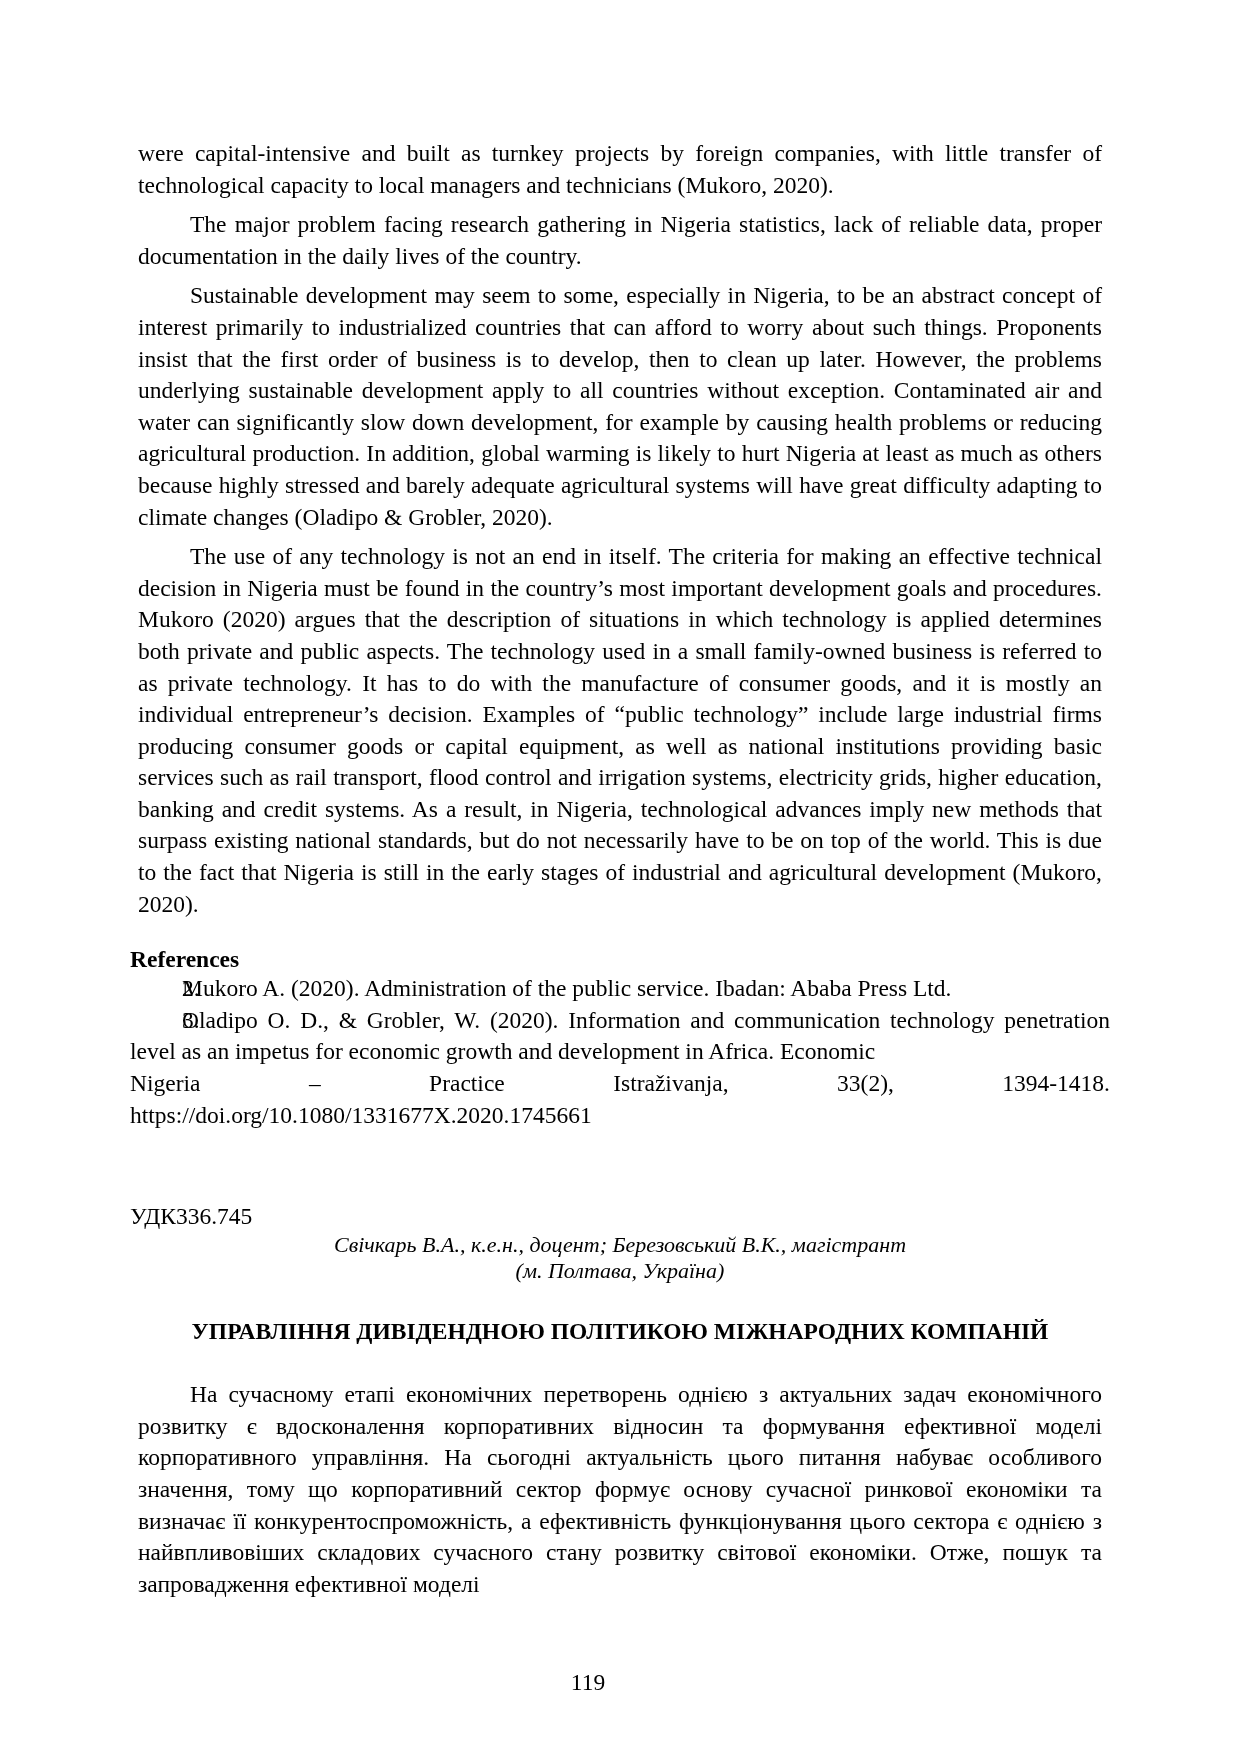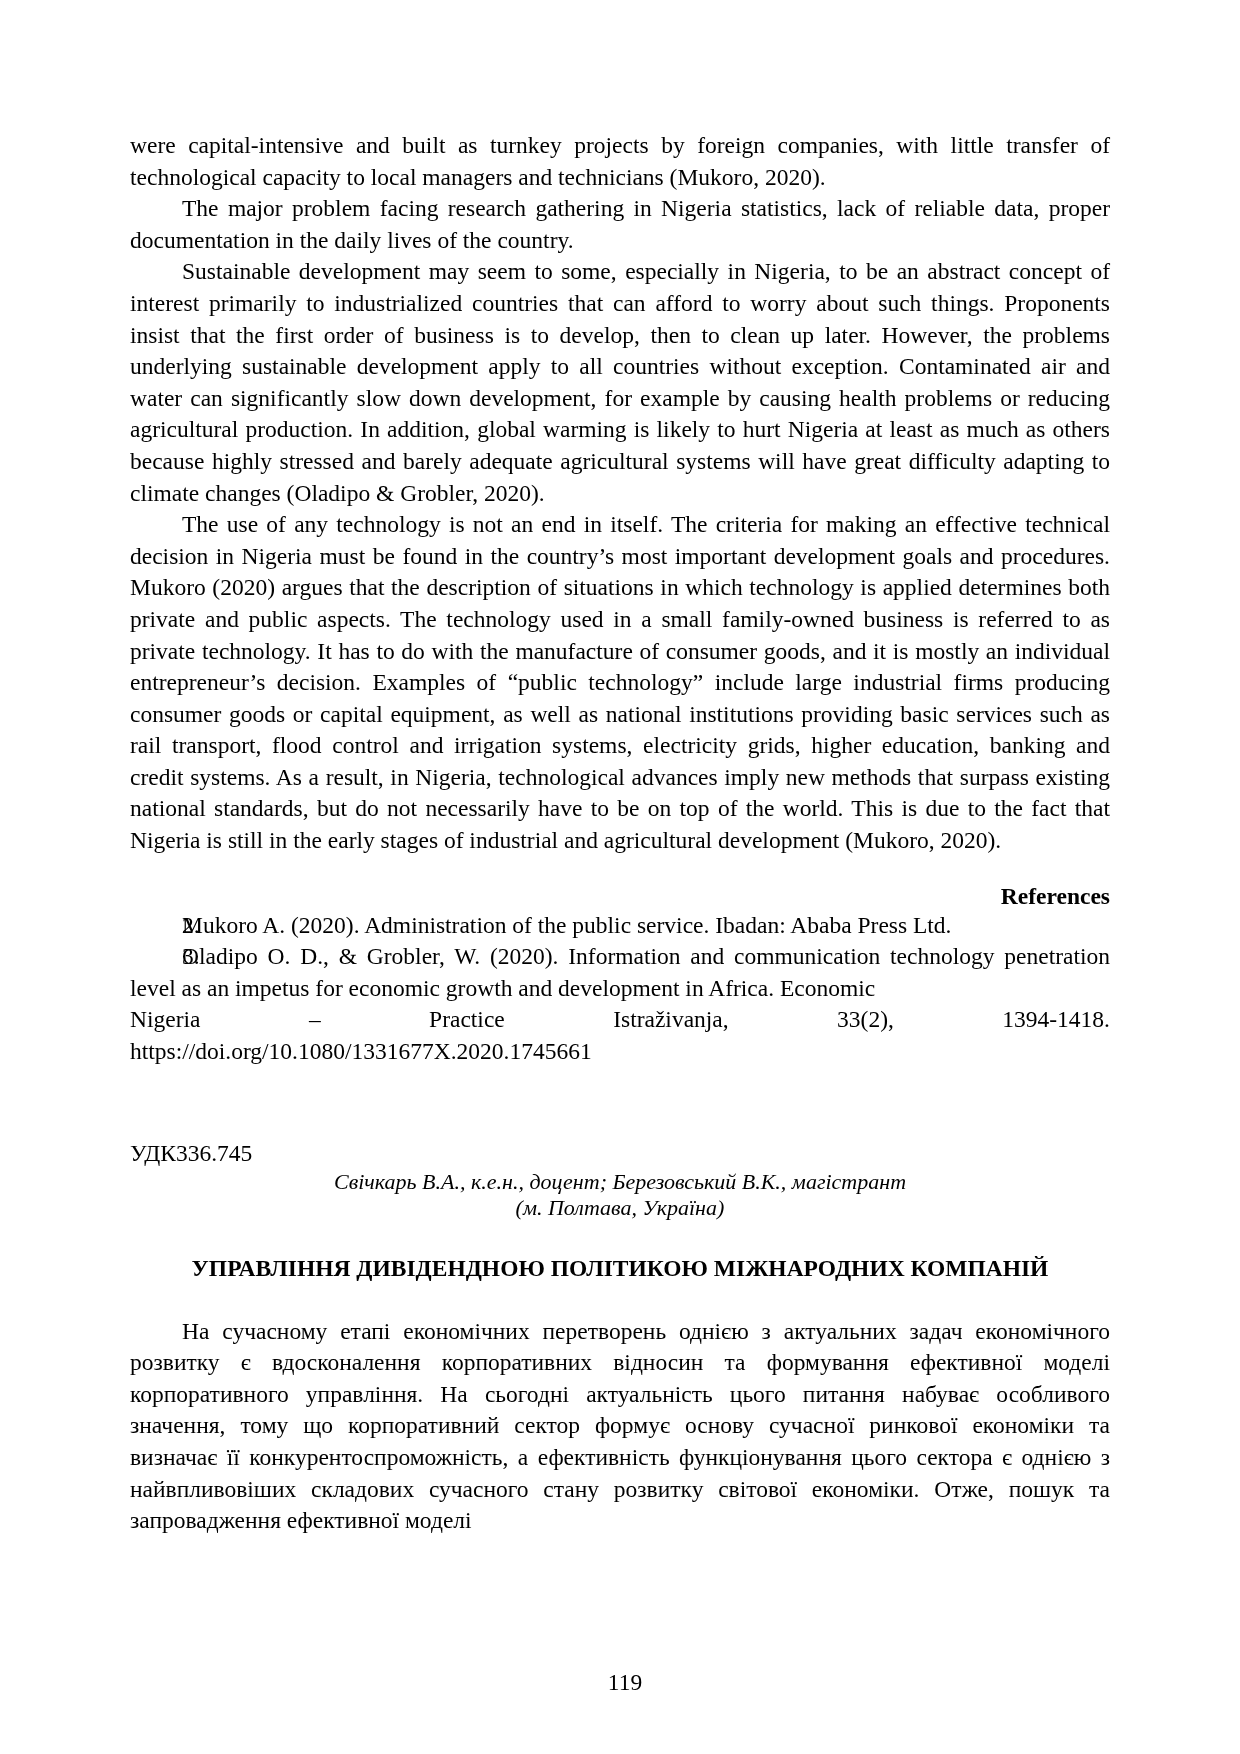--- a/index.html
+++ b/index.html
@@ -17,34 +17,34 @@
     position: relative;
     width: 1240px;
     height: 1754px;
     box-sizing: border-box;
     padding: 130px 130px 60px 130px;
   }
   .content {
     width: 980px;
   }
   p {
-    margin: 0;
+    margin: 8px;
     font-size: 23.5px;
     line-height: 1.345;
     text-align: justify;
     text-justify: inter-word;
   }
   p.indent {
     text-indent: 52px;
   }
   .refs-head {
     margin-top: 26px;
     font-weight: bold;
     font-size: 23.5px;
-    text-align: right;
+    text-align: left;
   }
   .ref-item {
     font-size: 23.5px;
     line-height: 1.345;
     text-align: justify;
     margin: 0;
   }
   .ref-item .num {
     display: inline-block;
     width: 52px;
@@ -90,21 +90,20 @@
     line-height: 1.345;
     text-align: justify;
   }
   .page-number {
     position: absolute;
     bottom: 58px;
     left: 0;
     width: 1176px;
     text-align: center;
     font-size: 23.5px;
-    padding-left: 37px;
   }
 </style>
 </head>
 <body>
 
 <div class="page">
   <div class="content">
 
     <p>were capital-intensive and built as turnkey projects by foreign companies, with little transfer of technological capacity to local managers and technicians (Mukoro, 2020).</p>
     <p class="indent">The major problem facing research gathering in Nigeria statistics, lack of reliable data, proper documentation in the daily lives of the country.</p>

